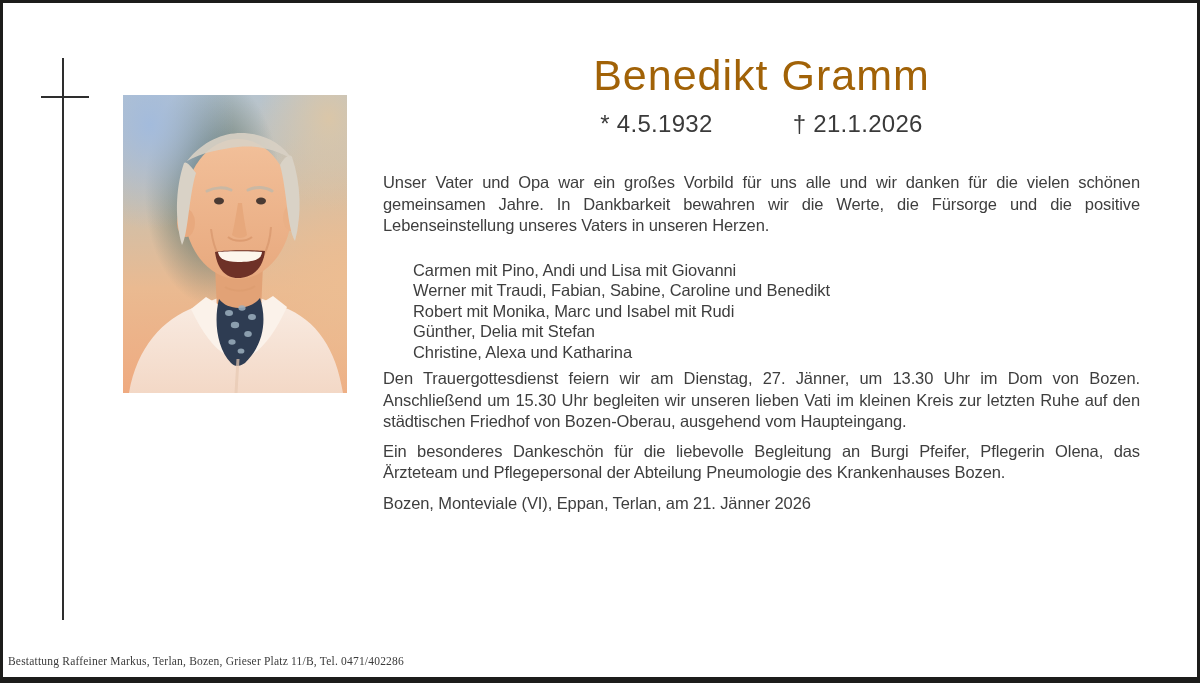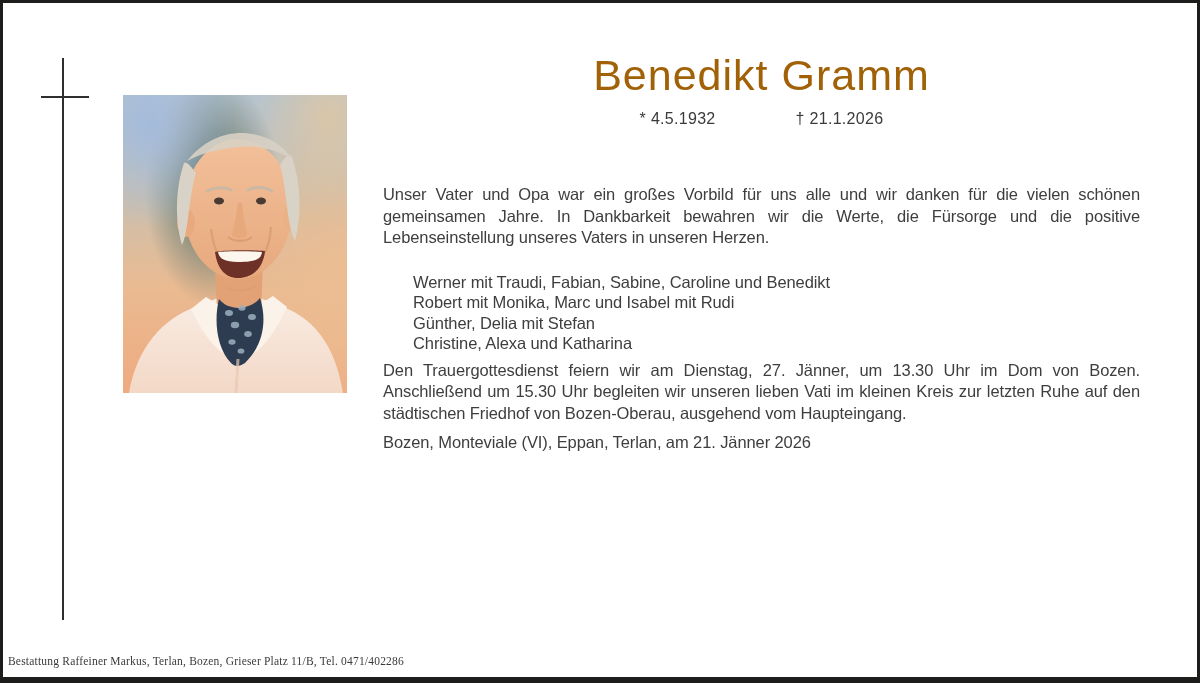--- a/index.html
+++ b/index.html
@@ -33,24 +33,24 @@
   
   .col { position:absolute; left:383px; width:757px; z-index:6; }
 
   .name {
     top:52px; text-align:center;
     font-size:43px; line-height:1.1; font-weight:400;
     letter-spacing:1px; color:#a16207;
   }
   .dates {
     top:110px; display:flex; justify-content:center; gap:80px;
-    font-size:16px; color:#3a3a3a; letter-spacing:0.3px;
+    font-size:24px; color:#3a3a3a; letter-spacing:0.3px;
   }
 
-  .content { top:172px; font-size:16.5px; line-height:21.5px; letter-spacing:-0.1px; color:#3e3e3e;margin-top:12px; }
+  .content { top:172px; font-size:16.5px; line-height:21.5px; letter-spacing:-0.1px; color:#3e3e3e; }
   .content p { margin:0; }
   .p-intro   { text-align:justify; margin-bottom:23px !important; }
   .kinder-list { padding-left:30px; line-height:20.5px; margin-bottom:6px; }
   .p-urenkel { margin-bottom:21px !important; }
   .p-trauer  { text-align:justify; margin-bottom:8px !important; }
   .p-seelen  { margin-bottom:21px !important; }
   .p-danke   { text-align:justify; margin-bottom:9px !important; }
 
   .footer {
     position:absolute; left:8px; top:655px; z-index:6;
@@ -119,27 +119,29 @@
 
 <div class="col dates" style="position:absolute;">
   <span>* 4.5.1932</span>
   <span>† 21.1.2026</span>
 </div>
 
 <div class="col content" style="position:absolute;">
   <p class="p-intro">Unser Vater und Opa war ein großes Vorbild für uns alle und wir danken für die vielen schönen gemeinsamen Jahre. In Dankbarkeit bewahren wir die Werte, die Fürsorge und die positive Lebenseinstellung unseres Vaters in unseren Herzen.</p>
 
   <div class="kinder-list">
+    <div>Carmen mit Pino, Andi und Lisa mit Giovanni</div>
     <div>Werner mit Traudi, Fabian, Sabine, Caroline und Benedikt</div>
     <div>Robert mit Monika, Marc und Isabel mit Rudi</div>
     <div>Günther, Delia mit Stefan</div>
     <div>Christine, Alexa und Katharina</div>
   </div>
 
 
   <p class="p-trauer">Den Trauergottesdienst feiern wir am Dienstag, 27. Jänner, um 13.30 Uhr im Dom von Bozen. Anschließend um 15.30 Uhr begleiten wir unseren lieben Vati im kleinen Kreis zur letzten Ruhe auf den städtischen Friedhof von Bozen-Oberau, ausgehend vom Haupteingang.</p>
 
 
+  <p class="p-danke">Ein besonderes Dankeschön für die liebevolle Begleitung an Burgi Pfeifer, Pflegerin Olena, das Ärzteteam und Pflegepersonal der Abteilung Pneumologie des Krankenhauses Bozen.</p>
 
   <p>Bozen, Monteviale (VI), Eppan, Terlan, am 21. Jänner 2026</p>
 </div>
 
 <div class="footer">Bestattung Raffeiner Markus, Terlan, Bozen, Grieser Platz 11/B, Tel. 0471/402286</div>
 
 </body></html>

